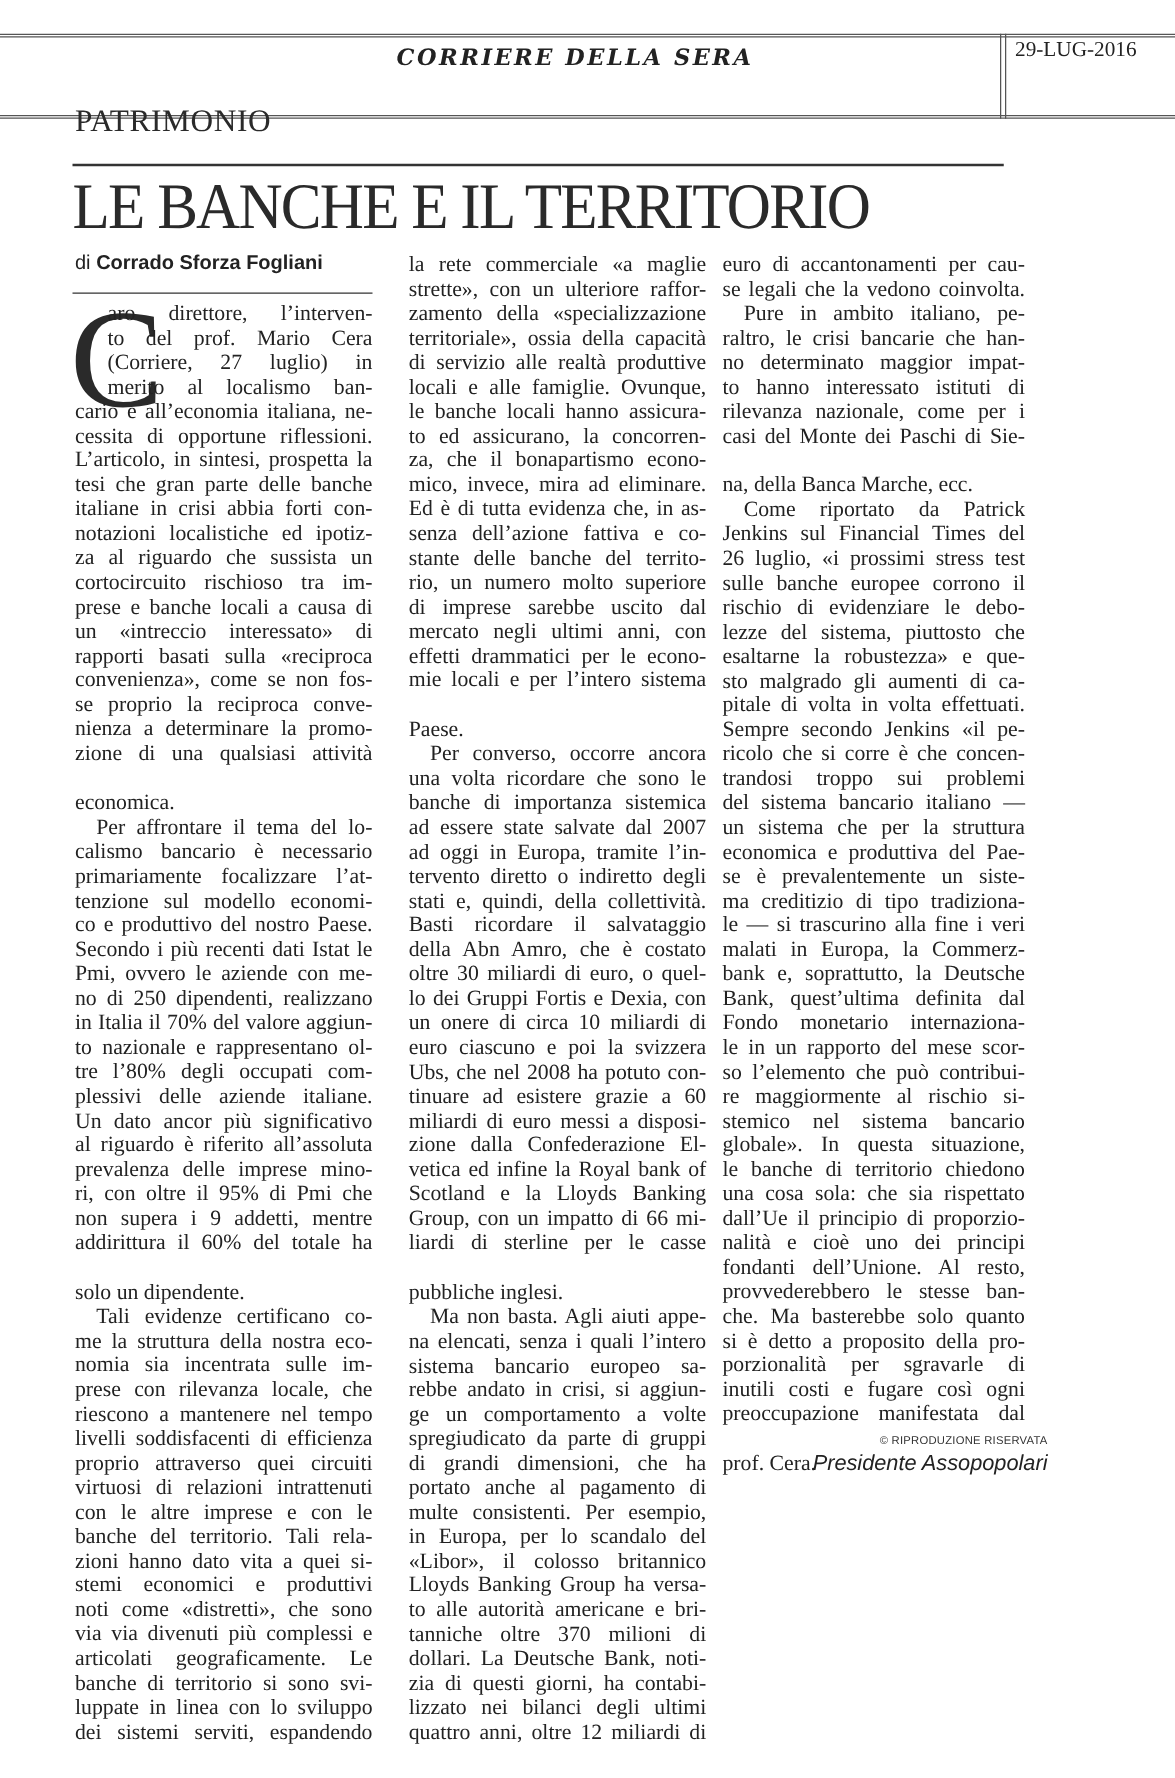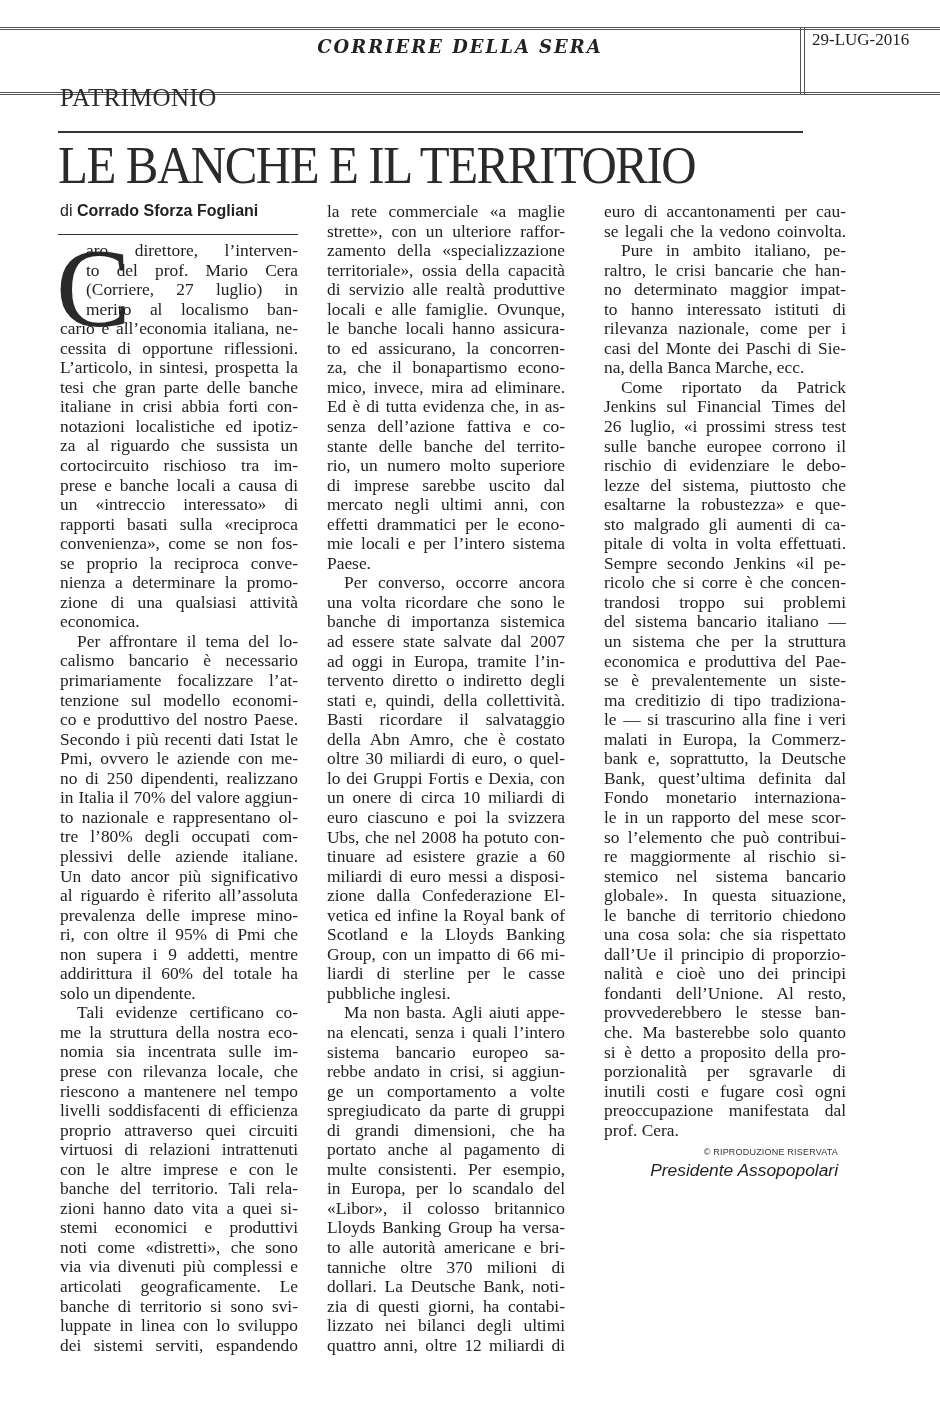--- a/index.html
+++ b/index.html
@@ -11,26 +11,26 @@
     font-family:"DejaVu Serif", serif; font-weight:bold; font-style:italic; font-size:18px; letter-spacing:2px; color:#222; }
   .edition-date { position:absolute; left:812px; top:30px; font-family:"Liberation Serif", serif; font-size:17px; color:#222; }
   .section-label { position:absolute; left:60px; top:84px; font-family:"Liberation Serif", serif; font-size:25px; color:#2a2a2a; letter-spacing:0.5px; }
   .section-rule { position:absolute; left:58px; top:131px; width:745px; border-top:2px solid #333; }
   .headline { position:absolute; left:58px; top:138px; font-family:"Liberation Serif", serif; font-size:52px; line-height:56px; color:#2a2a2a; letter-spacing:-1.5px; transform:scaleX(0.94); transform-origin:left top; white-space:nowrap; }
   .byline { position:absolute; left:60px; top:202px; font-family:"Liberation Sans", sans-serif; font-size:16px; color:#222; }
   .byline b { font-weight:bold; }
   .byline-rule { position:absolute; left:58px; top:234px; width:240px; border-top:1.5px solid #333; }
   .col { position:absolute; font-family:"Liberation Serif", serif; font-size:17.4px; line-height:19.55px; color:#222; }
   .col .ln { display:block; white-space:nowrap; text-align:justify; text-align-last:justify; height:19.55px; overflow:visible; }
-  .col .ln.last { text-align-last:left; }
+  .col .ln.last { text-align-last:left;margin-top:20px; }
   .col .ln.ind { text-indent:17px; }
   .col .ln.sh { margin-left:26px; }
   .col1 { left:60px; top:241px; width:238px; }
   .col2 { left:327px; top:202px; width:238px; }
-  .col3 { left:604px; top:202px; width:242px; }
+  .col3 { left:578px; top:202px; width:242px; }
   .dropcap { position:absolute; left:56px; top:238px; font-family:"Liberation Serif", serif; font-size:112px; line-height:100px; color:#2a2a2a; }
   .signature { position:absolute; left:596px; top:1160px; width:242px; text-align:right; font-family:Liberation Sans, sans-serif; font-style:italic; font-size:17.4px; color:#222; }
   .copyright { position:absolute; left:596px; top:1147px; width:242px; text-align:right; font-family:"Liberation Sans", sans-serif; font-size:9px; color:#333; letter-spacing:0.2px; }
 </style>
 </head>
 <body>
 
 <div class="masthead-top"></div>
 <div class="masthead-divider"></div>
 <div class="masthead-bottom"></div>

